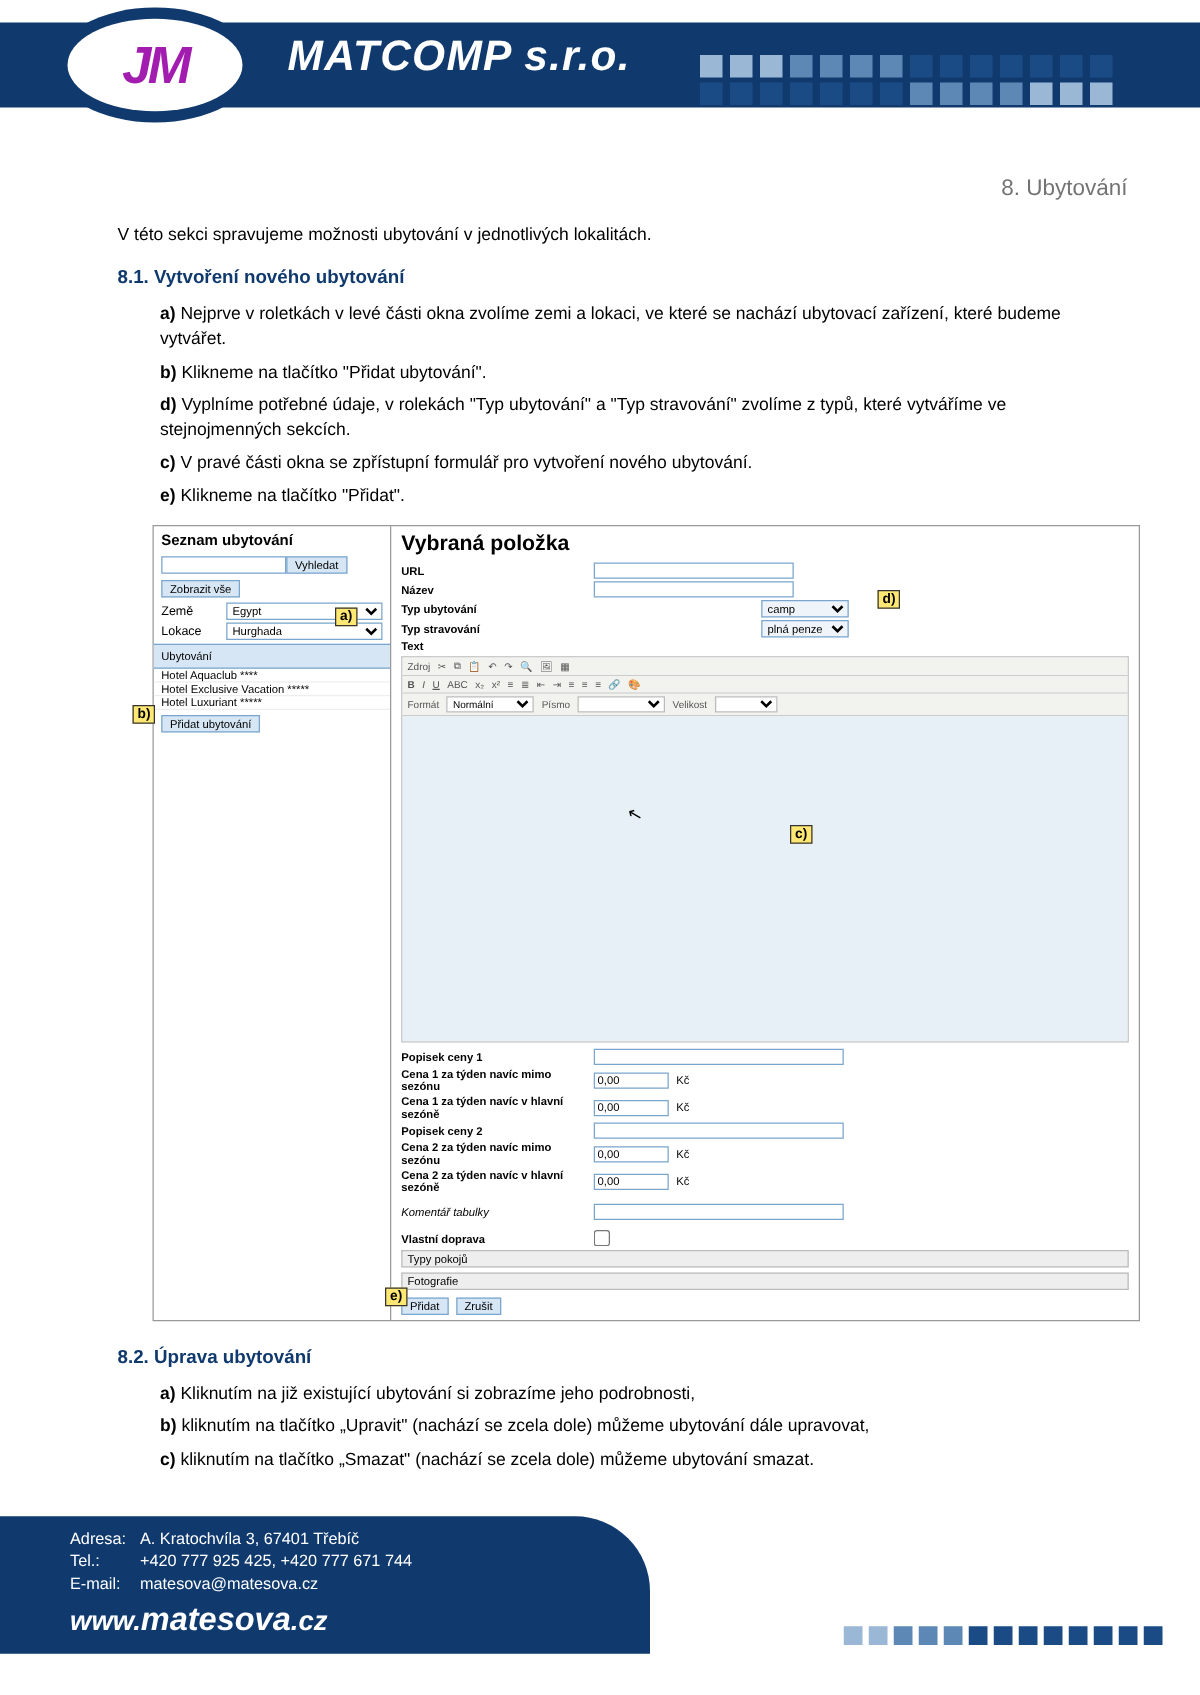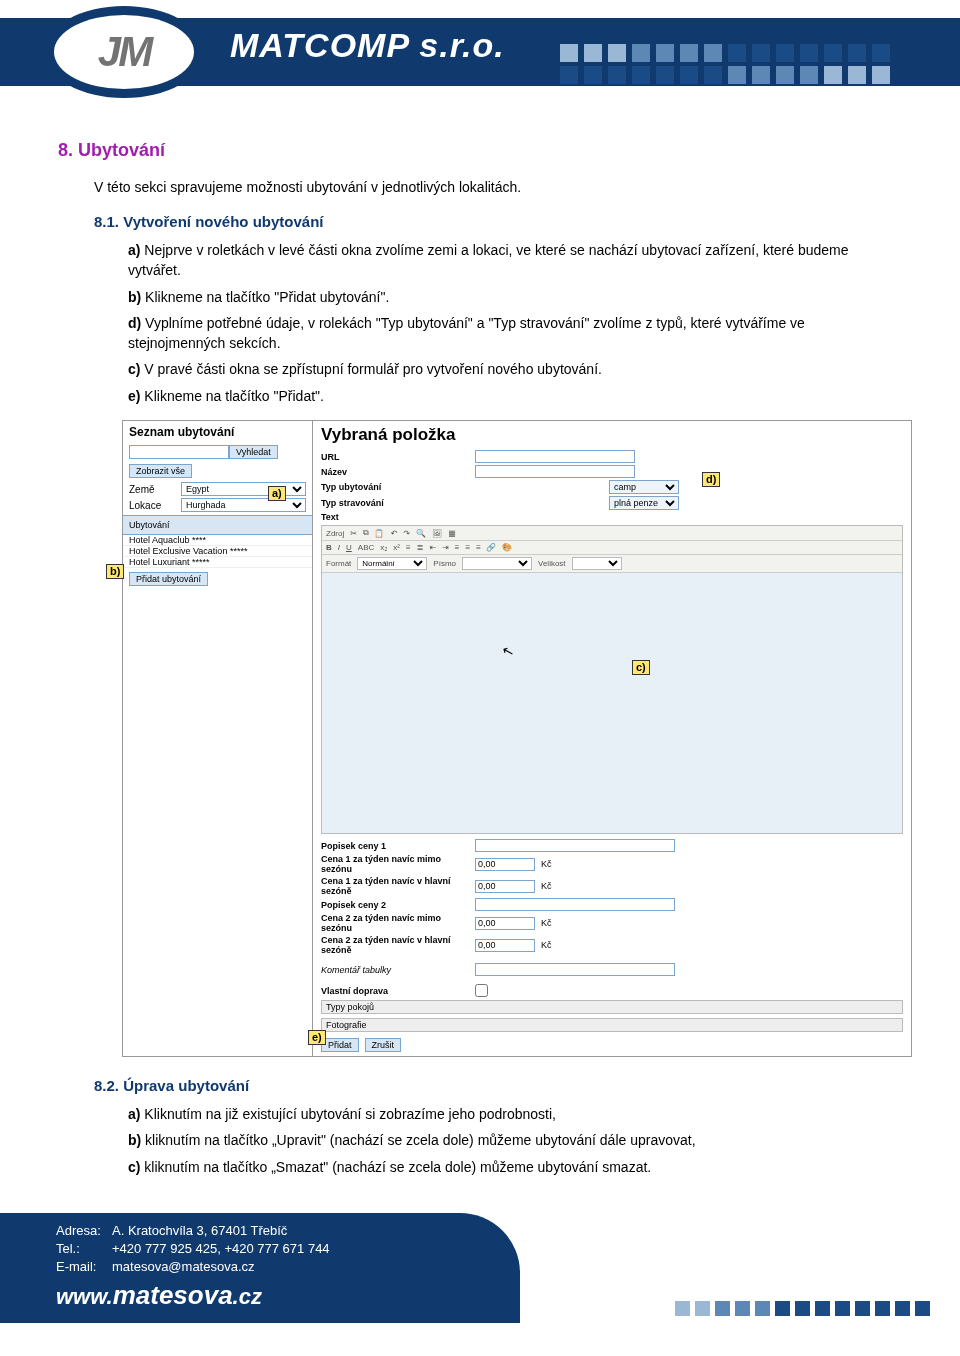--- a/index.html
+++ b/index.html
@@ -2,33 +2,33 @@
 <html><head>
 <meta charset="utf-8">
 <style>
   * { box-sizing: border-box; margin: 0; padding: 0; }
   body { font-family: Arial, sans-serif; font-size: 13px; color: #000; width: 960px; background: #fff; }
   
   
   .header { position: relative; height: 110px; background: #fff; }
   .header-bar { position: absolute; top: 18px; left: 0; right: 0; height: 68px; background: #103a6e; }
   .logo-oval { position: absolute; top: 6px; left: 44px; width: 160px; height: 92px; background: #103a6e; border-radius: 50%; display: flex; align-items: center; justify-content: center; }
-  .logo-inner { width: 140px; height: 74px; background: #fff; border-radius: 50%; display: flex; align-items: center; justify-content: center; font-weight: 900; font-size: 42px; color: #737373; font-style: italic; letter-spacing: -3px; }
+  .logo-inner { width: 140px; height: 74px; background: #fff; border-radius: 50%; display: flex; align-items: center; justify-content: center; font-weight: 900; font-size: 42px; color: #a21caf; font-style: italic; letter-spacing: -3px; }
   .header-title { position: absolute; top: 26px; left: 230px; color: #fff; font-size: 34px; font-weight: 900; font-style: italic; letter-spacing: 1px; }
   .sq-row { position: absolute; display: flex; gap: 6px; }
   .sq-row.top { top: 44px; left: 560px; }
   .sq-row.bot { top: 66px; left: 560px; }
   .sq { width: 18px; height: 18px; }
   .sq.lt { background: #9ab8d6; }
   .sq.md { background: #5d87b5; }
   .sq.dk { background: #1a4b85; }
   
   
   .content { padding: 30px 58px 10px 58px; }
-  h2.sec-title { font-size: 18px; font-weight: bold; color: #a21caf; margin-bottom: 18px; }
+  h2.sec-title { font-size: 18px; font-weight: normal; color: #737373; margin-bottom: 18px; text-align: right; }
   .intro { margin-left: 36px; margin-bottom: 18px; font-size: 14px; }
   h3.sub-title { margin-left: 36px; font-size: 15px; font-weight: bold; color: #103a6e; margin-bottom: 10px; }
   .step { margin-left: 70px; margin-bottom: 6px; font-size: 14px; line-height: 1.45; }
   .step .lbl { font-weight: bold; }
   
   
   .figure { margin: 14px 0 20px 64px; position: relative; }
   .app { border: 1px solid #999; background: #fff; font-size: 10px; display: flex; width: 790px; }
   
   .left-pane { width: 190px; border-right: 1px solid #999; display: flex; flex-direction: column; }

